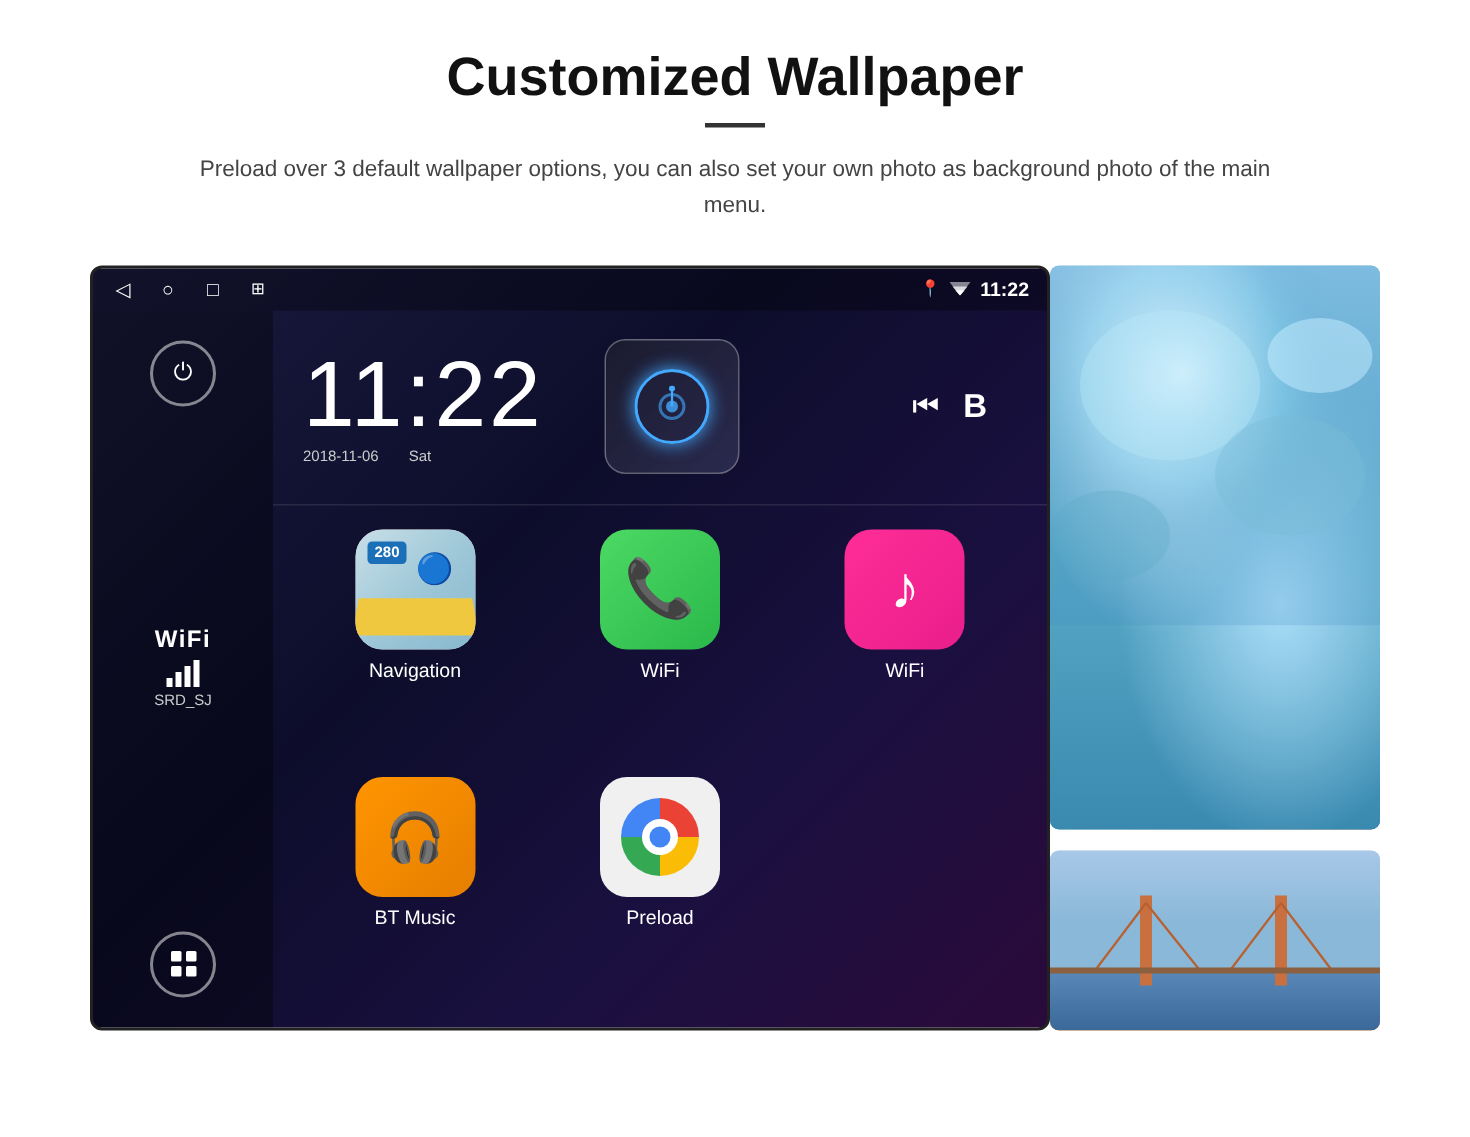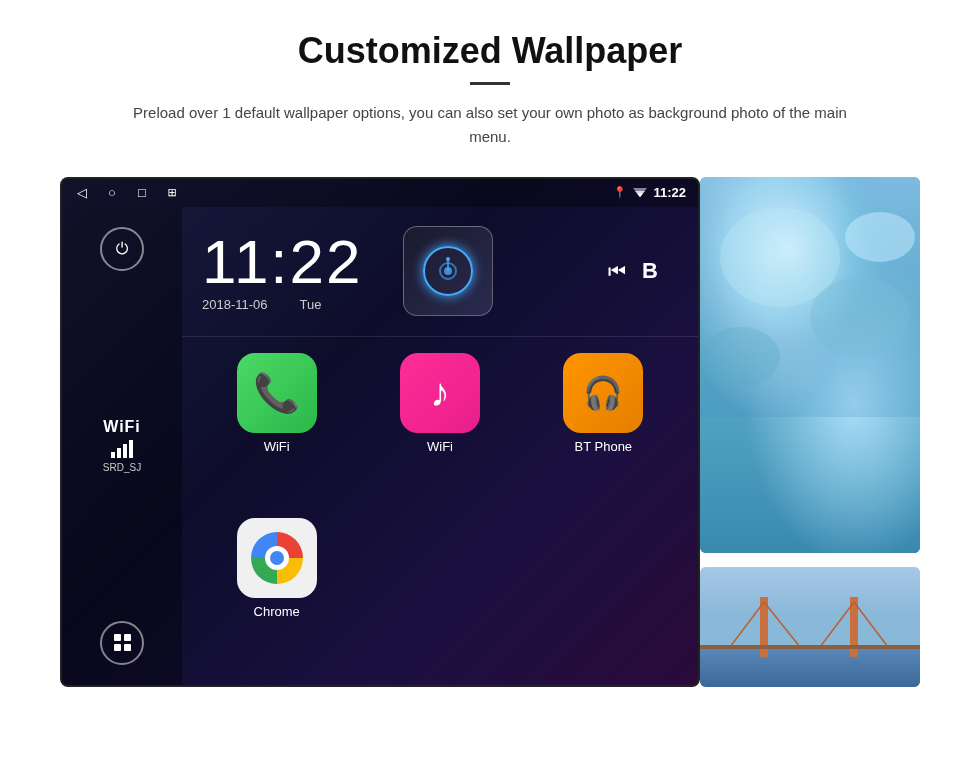--- a/index.html
+++ b/index.html
@@ -207,25 +207,25 @@
 
     .clock-time {
       font-size: 62px;
       font-weight: 200;
       line-height: 1;
       color: #fff;
       letter-spacing: 2px;
     }
 
     .clock-date {
-      font-size: 13px;
+      font-size: 10px;
       color: #ccc;
       margin-top: 4px;
       display: flex;
-      gap: 32px;
+      gap: 20px;
       align-items: center;
     }
 
     .signal-app {
       width: 90px;
       height: 90px;
       border-radius: 14px;
       background: linear-gradient(135deg, #1a1a2e, #2a2a4e);
       border: 1px solid rgba(255,255,255,0.3);
       display: flex;
@@ -493,21 +493,21 @@
       font-size: 38px;
     }
   </style>
 </head>
 <body>
 
 <div class="page-container">
 
   <h1 class="page-title">Customized Wallpaper</h1>
   <div class="title-divider"></div>
-  <p class="page-description">Preload over 1 default wallpaper options, you can also set your own photo as background photo of the main menu.</p>
+  <p class="page-description">Preload over 3 default wallpaper options, you can also set your own photo as background photo of the main menu.</p>
 
   <div class="device-container">
 
     <div class="device-screen">
 
       <div class="status-bar">
         <div class="status-bar-left">
           <span class="nav-icon" style="color:#fff;font-size:13px;">◁</span>
           <span class="nav-icon" style="color:#fff;font-size:13px;">○</span>
           <span class="nav-icon" style="color:#fff;font-size:13px;">□</span>
@@ -554,21 +554,21 @@
           </div>
         </div>
 
         <div class="center-area">
 
           <div class="clock-section">
             <div class="clock-info">
               <span class="clock-time">11:22</span>
               <div class="clock-date">
                 <span>2018-11-06</span>
-                <span>Tue</span>
+                <span>Sat</span>
               </div>
             </div>
 
             <div class="signal-app">
               <div class="signal-icon">
                 <svg width="28" height="28" viewBox="0 0 28 28">
                   <circle cx="14" cy="14" r="8" fill="none" stroke="#4af" stroke-width="2" opacity="0.6"></circle>
                   <circle cx="14" cy="14" r="4" fill="#4af" opacity="0.8"></circle>
                   <line x1="14" y1="14" x2="14" y2="2" stroke="#4af" stroke-width="1.5"></line>
                   <circle cx="14" cy="2" r="2" fill="#4af"></circle>
@@ -577,51 +577,60 @@
             </div>
 
             <div class="music-controls">
               <span style="font-size:20px;color:#fff;">⏮</span>
               <span style="font-size:22px;color:#fff;font-weight:bold;">B</span>
             </div>
           </div>
 
           <div class="apps-section">
 
+            <div class="app-item">
+              <div class="app-icon app-nav">
+                <div class="nav-map-bg"></div>
+                <div class="nav-road"></div>
+                <div class="nav-badge">280</div>
+                <span class="nav-pin">🔵</span>
+              </div>
+              <span class="app-label">Navigation</span>
+            </div>
 
             <div class="app-item">
               <div class="app-icon app-phone">
                 <span class="phone-icon-shape">📞</span>
               </div>
               <span class="app-label">WiFi</span>
             </div>
 
             <div class="app-item">
               <div class="app-icon app-music">
                 <span class="music-note-icon">♪</span>
               </div>
               <span class="app-label">WiFi</span>
             </div>
 
             <div class="app-item">
               <div class="app-icon app-bt">
                 <span class="bt-symbol" style="color:#fff;font-size:32px;font-family:serif;">🎧</span>
               </div>
-              <span class="app-label">BT Phone</span>
+              <span class="app-label">BT Music</span>
             </div>
 
             <div class="app-item">
               <div class="app-icon" style="background:#f0f0f0;">
                 <div class="chrome-ring">
                   <div class="chrome-center">
                     <div class="chrome-inner"></div>
                   </div>
                 </div>
               </div>
-              <span class="app-label">Chrome</span>
+              <span class="app-label">Preload</span>
             </div>
 
 
           </div>
 
 
         </div>
       </div>
 
     </div>

